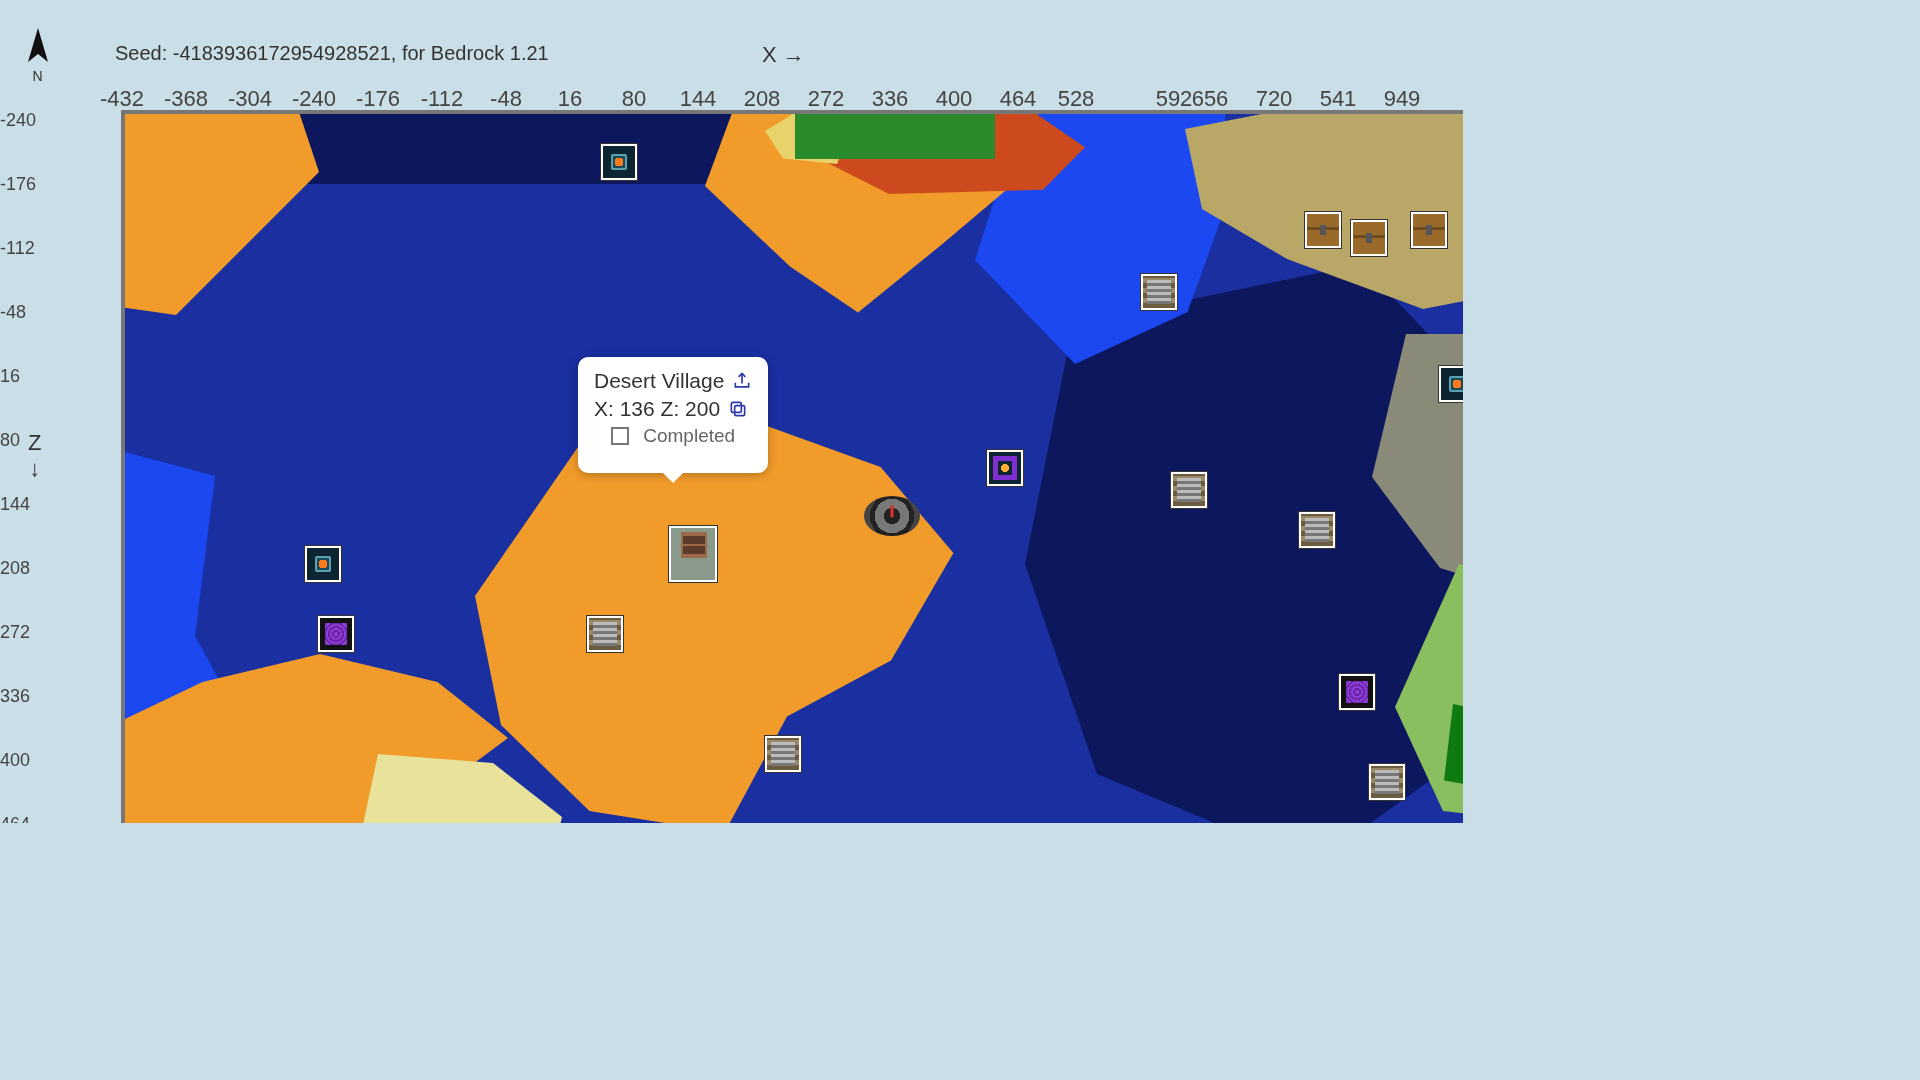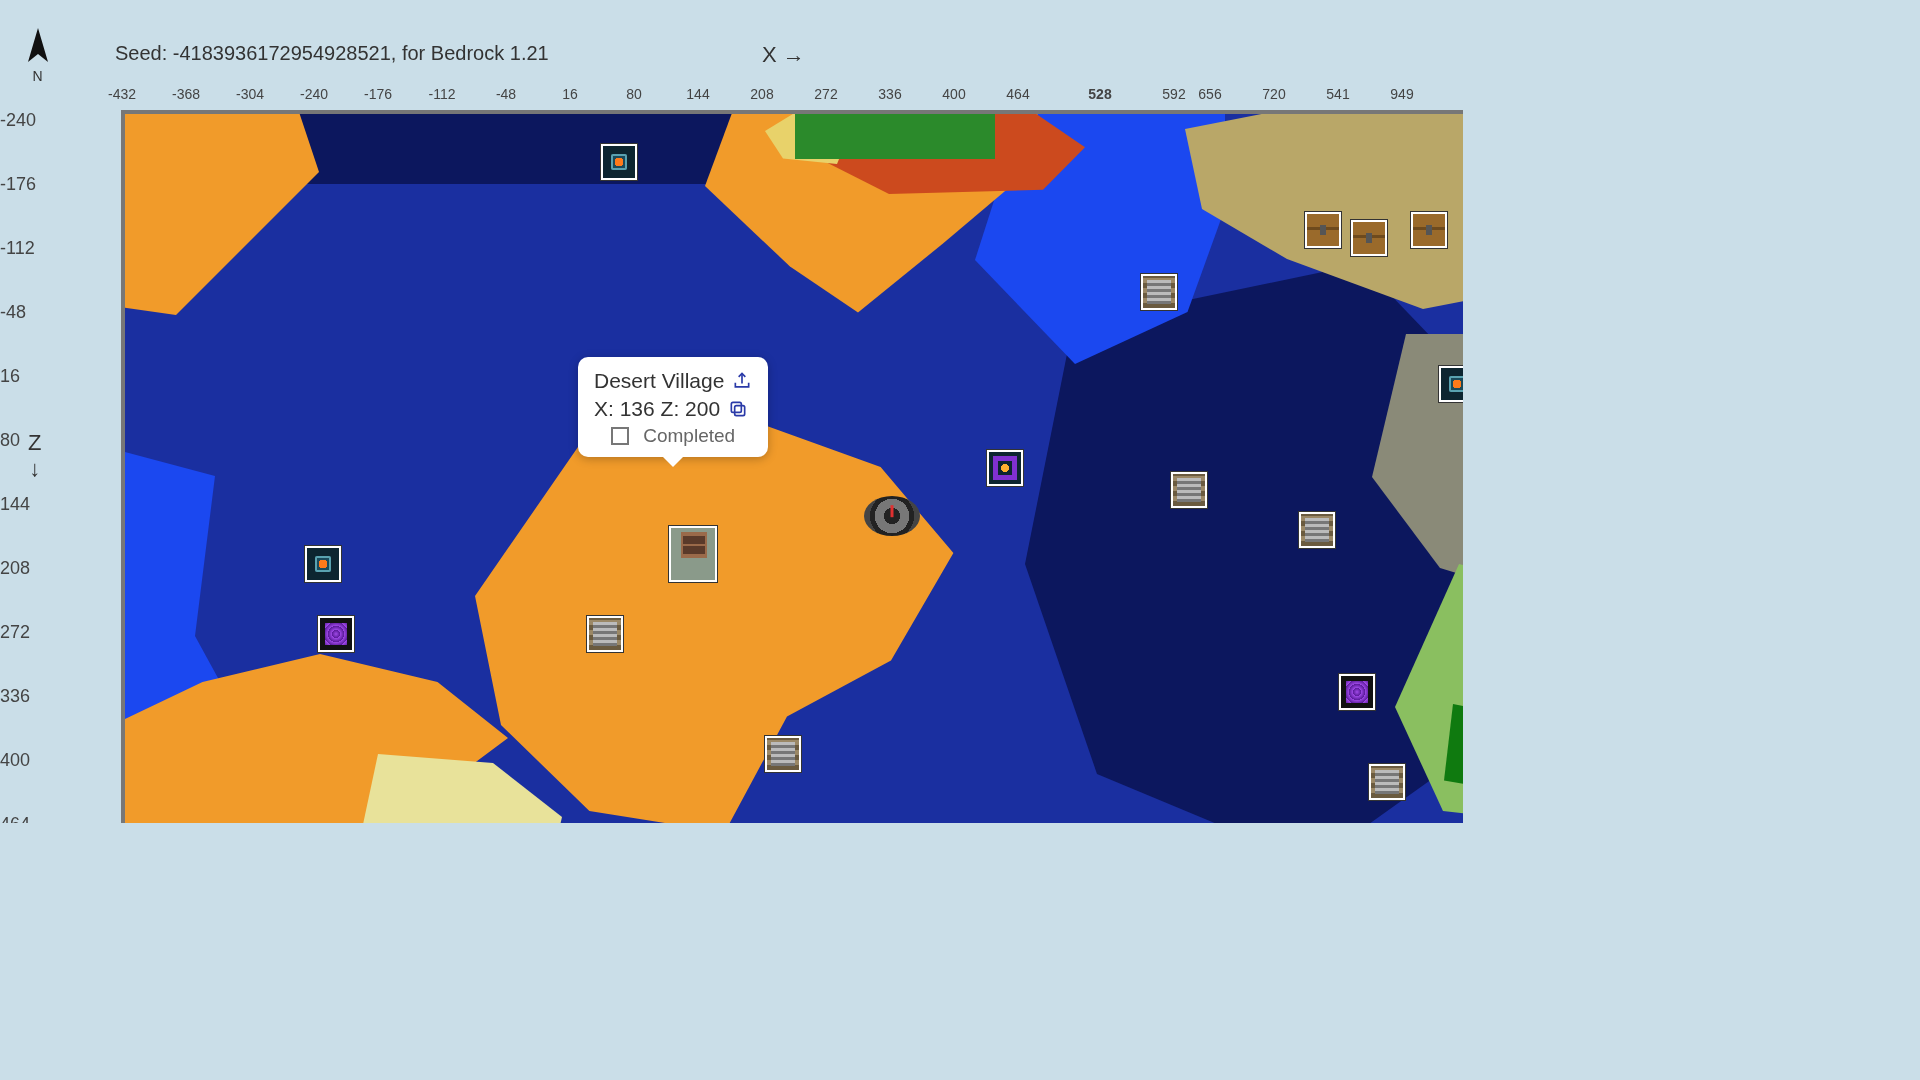--- a/index.html
+++ b/index.html
@@ -45,21 +45,21 @@
   }
   .x-ticks {
     position: absolute;
     top: 86px;
     left: 0;
     right: 0;
     height: 22px;
   }
   .x-ticks span {
     position: absolute;
-    font-size: 14px;
+    font-size: 22px;
     color: #444;
     transform: translateX(-50%);
   }
   .z-ticks {
     position: absolute;
     left: 0;
     top: 0;
     bottom: 0;
     width: 120px;
   }
@@ -121,21 +121,21 @@
     background:#5a3a2a; box-shadow: 0 10px 0 #5a3a2a;
   }
   .marker.trial2 { background:#0d2530; }
   .marker.trial2::before { content:""; position:absolute; inset:4px; background:#8030d0; }
   .marker.trial2::after { content:""; position:absolute; inset:9px; background:radial-gradient(circle,#ffb030 0 40%,#0d2530 40% 100%); }
 
   .tooltip {
     position: absolute;
     background: #fff;
     border-radius: 10px;
-    padding: 12px 16px 10px 16px;
+    padding: 12px 16px 26px 16px;
     font-size: 21px;
     color: #333;
     box-shadow: 0 2px 10px rgba(0,0,0,.25);
     z-index: 50;
   }
   .tooltip::after {
     content:""; position:absolute; left:50%; bottom:-10px;
     border:10px solid transparent; border-top-color:#fff; border-bottom:none;
     transform:translateX(-50%);
   }
@@ -173,21 +173,21 @@
     <span style="left: 442px;">-112</span>
     <span style="left: 506px;">-48</span>
     <span style="left: 570px;">16</span>
     <span style="left: 634px;">80</span>
     <span style="left: 698px;">144</span>
     <span style="left: 762px;">208</span>
     <span style="left: 826px;">272</span>
     <span style="left: 890px;">336</span>
     <span style="left: 954px;">400</span>
     <span style="left: 1018px;">464</span>
-    <span style="left: 1100px; font-weight: bold;">528</span>
+    <span style="left: 1076px;">528</span>
     <span style="left: 1174px;">592</span>
     <span style="left: 1210px;">656</span>
     <span style="left: 1274px;">720</span>
     <span style="left: 1338px;">541</span>
     <span style="left: 1402px;">949</span>
   </div>
 <div class="z-ticks" id="z-ticks">
     <span style="top: 120px;">-240</span>
     <span style="top: 184px;">-176</span>
     <span style="top: 248px;">-112</span>

